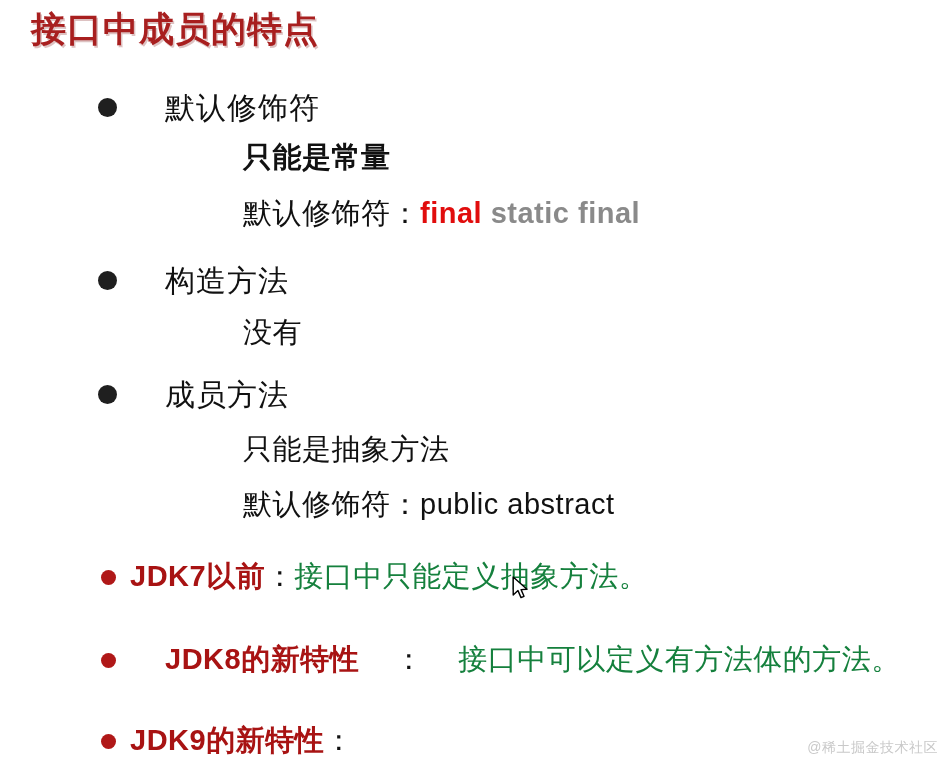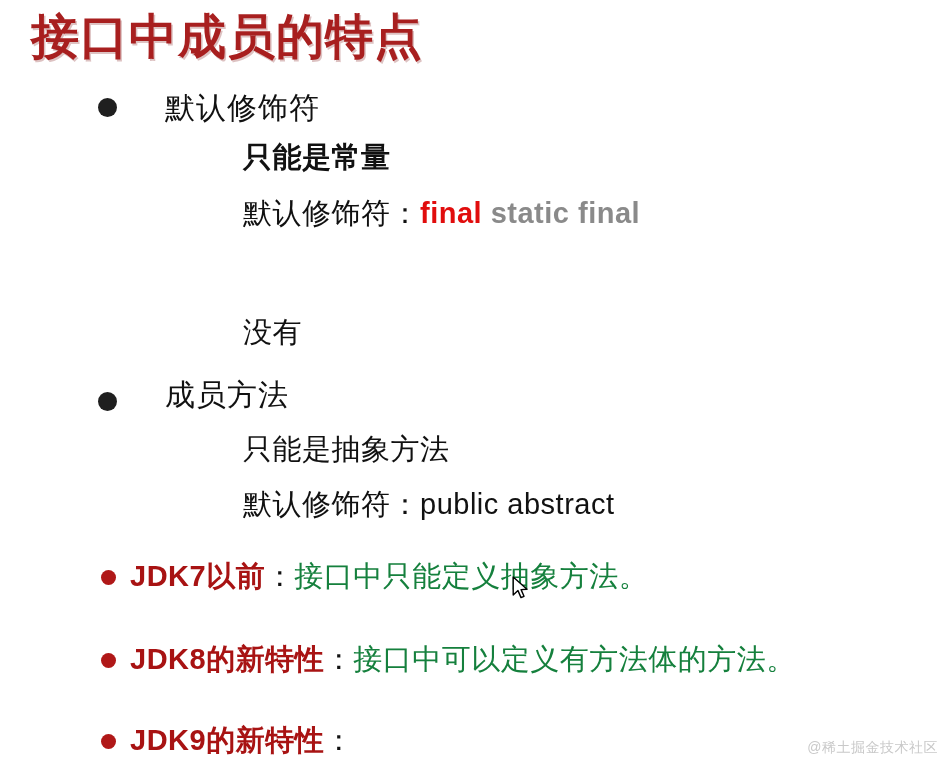--- a/index.html
+++ b/index.html
@@ -20,21 +20,21 @@
     position: absolute;
     inset: 0;
     background: #ffffff;
   }
 
   
   .slide-title {
     position: absolute;
     left: 31px;
     top: 9px;
-    font-size: 48px;
+    font-size: 35px;
     font-weight: bold;
     color: #a81f1f;
     letter-spacing: 1px;
     line-height: 1.15;
     text-shadow: 1.5px 1.5px 0 rgba(180,120,120,0.45);
     white-space: nowrap;
   }
 
   
   .l1-item {
@@ -143,40 +143,44 @@
     <span class="l1-bullet"></span>
     <span class="l1-label">默认修饰符</span>
   </div>
 
   <div class="l2-line" style="top:142px;font-weight:bold;">只能是常量</div>
 
   <div class="l2-line" style="top:198px;">
     <span>默认修饰符：</span><span class="mod-public">final</span><span class="mod-gray"> static final</span>
   </div>
 
+  <div class="l1-item" style="top:264px;">
+    <span class="l1-bullet"></span>
+    <span class="l1-label">构造方法</span>
+  </div>
 
   <div class="l2-line" style="top:317px;">没有</div>
 
-  <div class="l1-item" style="top:378px;align-items:flex-end;">
+  <div class="l1-item" style="top:378px;">
     <span class="l1-bullet"></span>
     <span class="l1-label">成员方法</span>
   </div>
 
   <div class="l2-line" style="top:434px;">只能是抽象方法</div>
 
   <div class="l2-line" style="top:489px;">默认修饰符：public abstract</div>
 
   <div class="jdk-row" style="top:557px;">
     <span class="jdk-bullet"></span>
     <span class="jdk-key">JDK7以前</span>
       <span class="jdk-sep">：</span>
       <span class="jdk-text">接口中只能定义抽象方法。</span>
   </div>
 
-  <div class="jdk-row" style="top:640px;">
+  <div class="jdk-row" style="top:640px;gap:35px;">
     <span class="jdk-bullet"></span>
     <span class="jdk-key">JDK8的新特性</span>
       <span class="jdk-sep">：</span>
       <span class="jdk-text">接口中可以定义有方法体的方法。</span>
   </div>
 
   <div class="jdk-row" style="top:721px;">
     <span class="jdk-bullet"></span>
     <span class="jdk-key">JDK9的新特性</span>
       <span class="jdk-sep">：</span>

